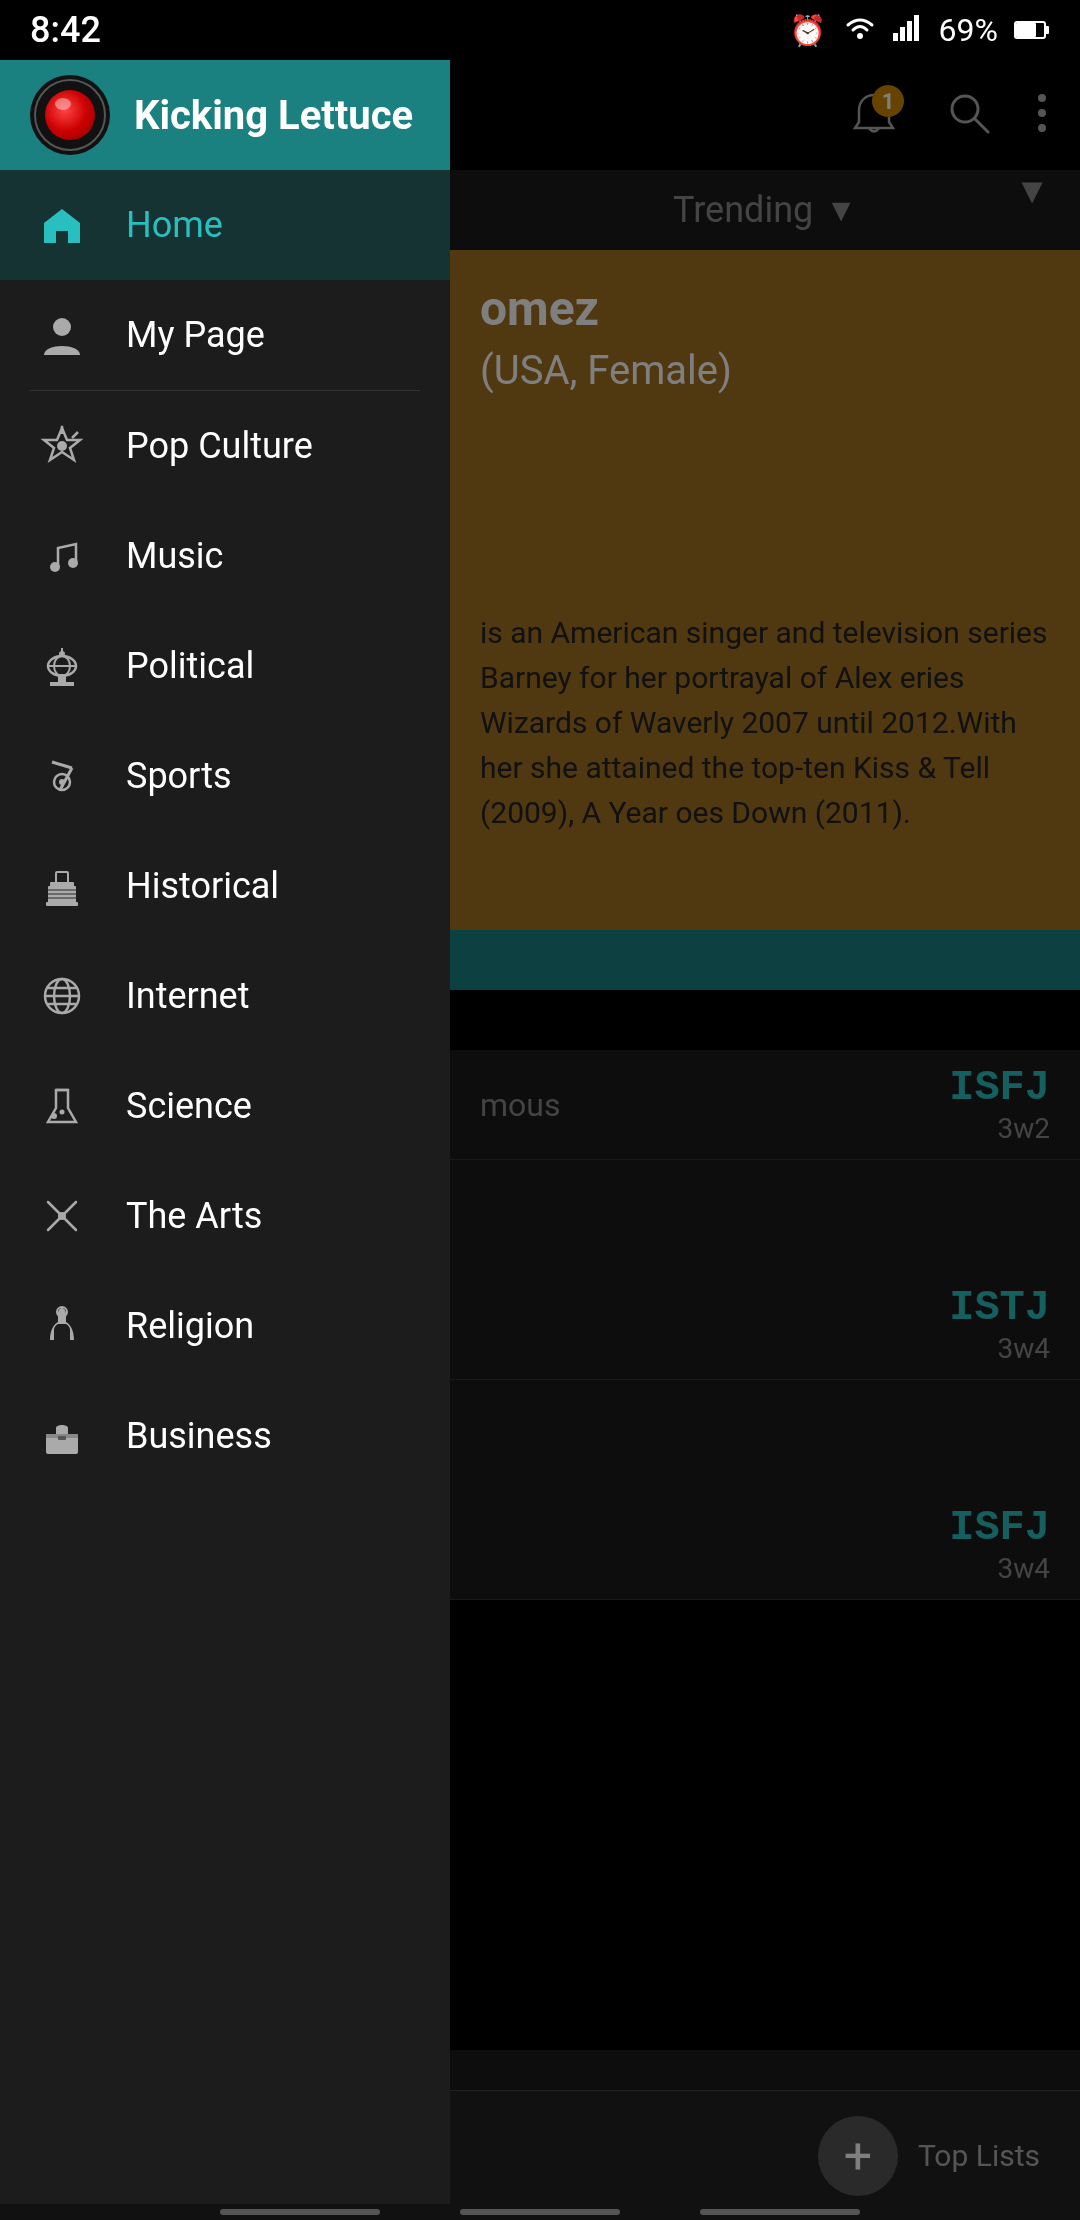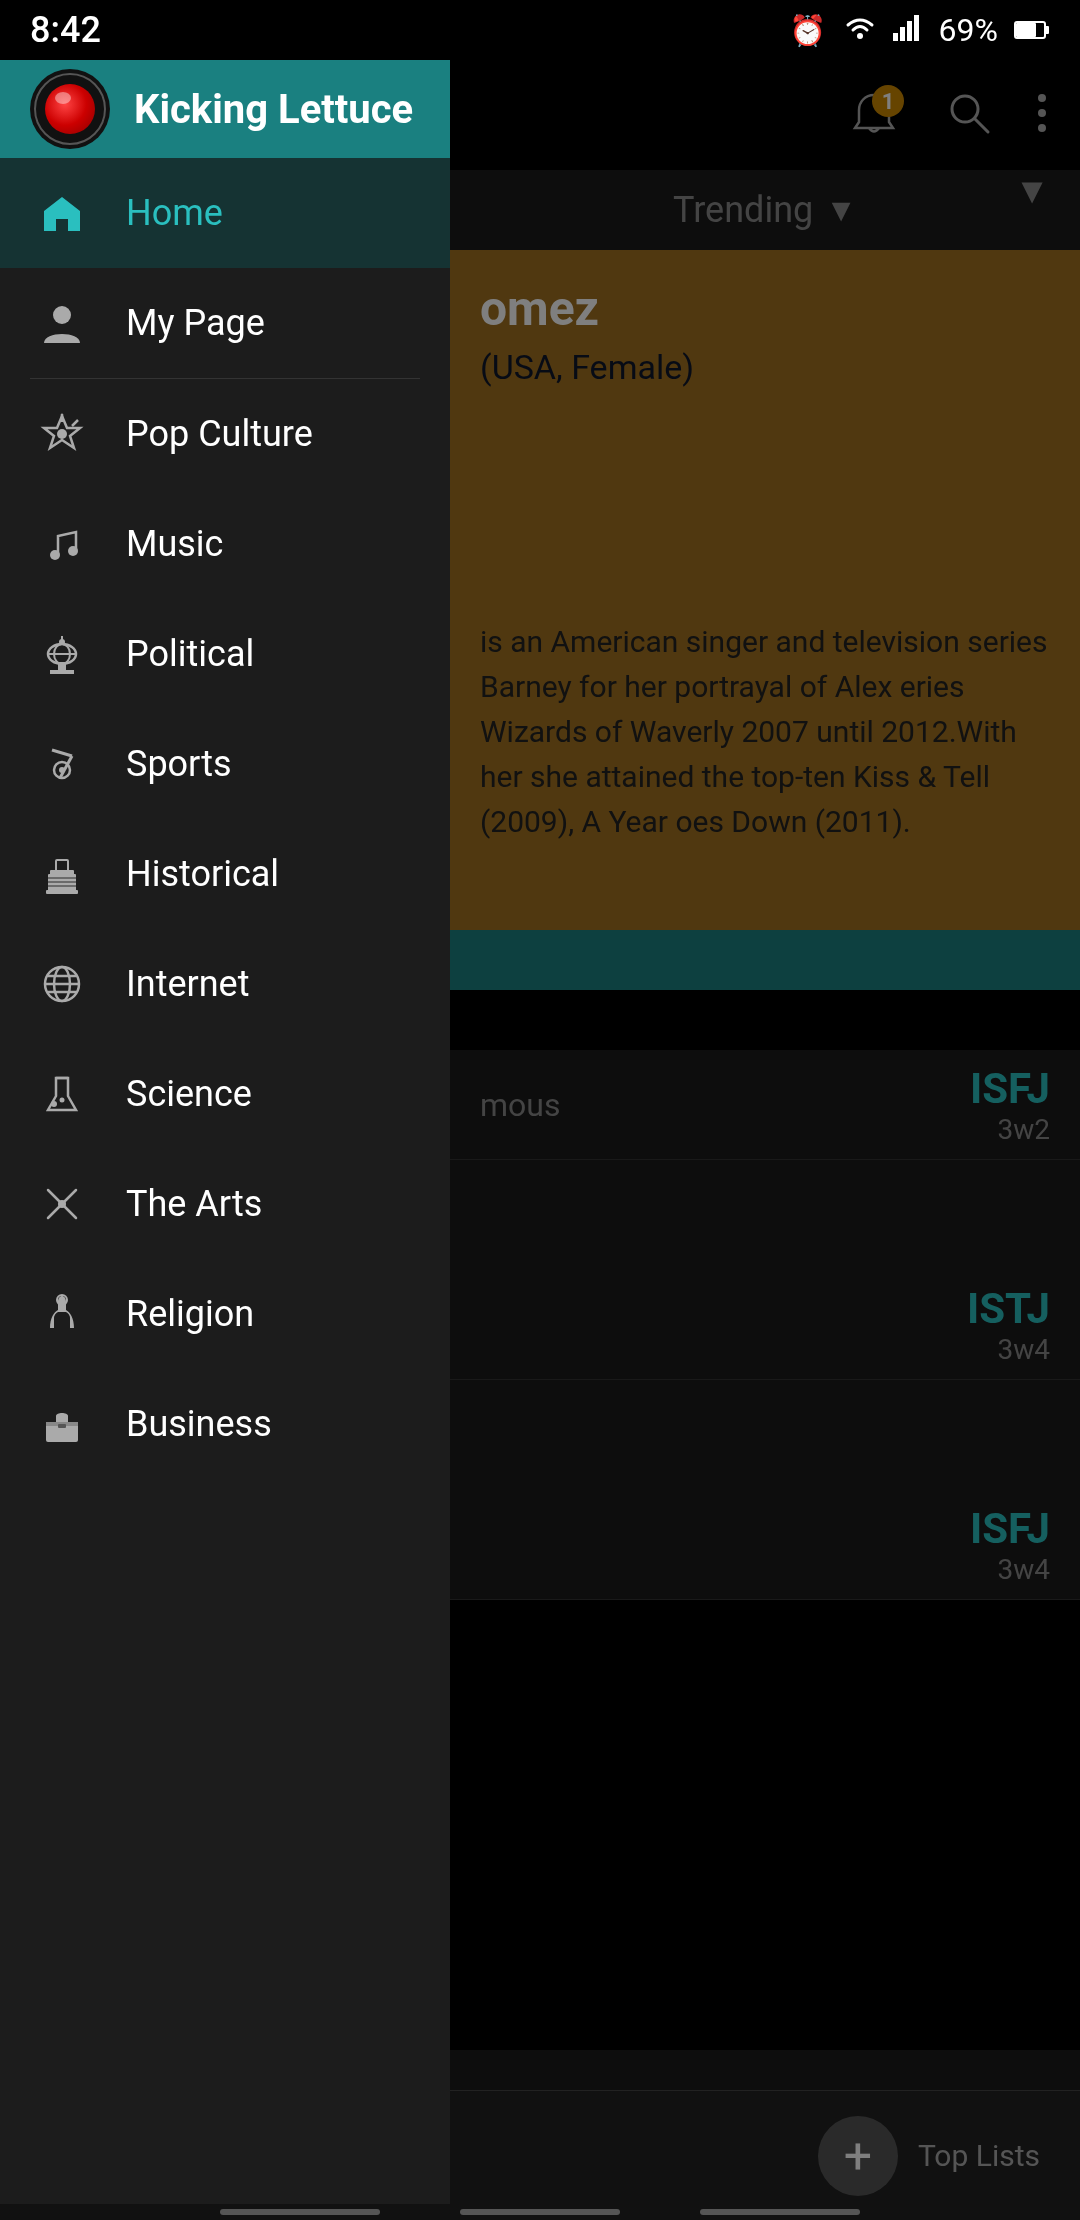--- a/index.html
+++ b/index.html
@@ -120,23 +120,23 @@
       background: #a07020;
       padding: 30px;
     }
     .card-title {
       color: #fff;
       font-size: 48px;
       font-weight: bold;
       margin-bottom: 10px;
     }
     .card-subtitle {
-      color: #0f172a;
-      font-size: 34px;
-      margin-bottom: 52px;
+      color: #ffffff;
+      font-size: 40px;
+      margin-bottom: 36px;
     }
     .card-description {
       color: #222;
       font-size: 30px;
       line-height: 1.5;
     }
 
     
     .personality-section {
       position: absolute;
@@ -155,20 +155,21 @@
     .personality-famous {
       color: #888;
       font-size: 32px;
       flex: 1;
     }
     .personality-type {
       color: #2a9d9d;
       font-size: 42px;
       font-weight: bold;
       text-align: right;
+      font-family: Liberation Mono, monospace;
     }
     .personality-enneagram {
       color: #888;
       font-size: 28px;
       text-align: right;
     }
     .personality-info {
       display: flex;
       flex-direction: column;
       align-items: flex-end;
@@ -225,21 +226,21 @@
       bottom: 0;
       background: #1c1c1c;
       z-index: 300;
       display: flex;
       flex-direction: column;
     }
 
     
     .drawer-header {
       background: #1a8080;
-      height: 98px;
+      height: 110px;
       display: flex;
       align-items: center;
       padding: 16px 30px;
       gap: 24px;
     }
     .drawer-logo {
       width: 80px;
       height: 80px;
       border-radius: 50%;
       background: #111;

